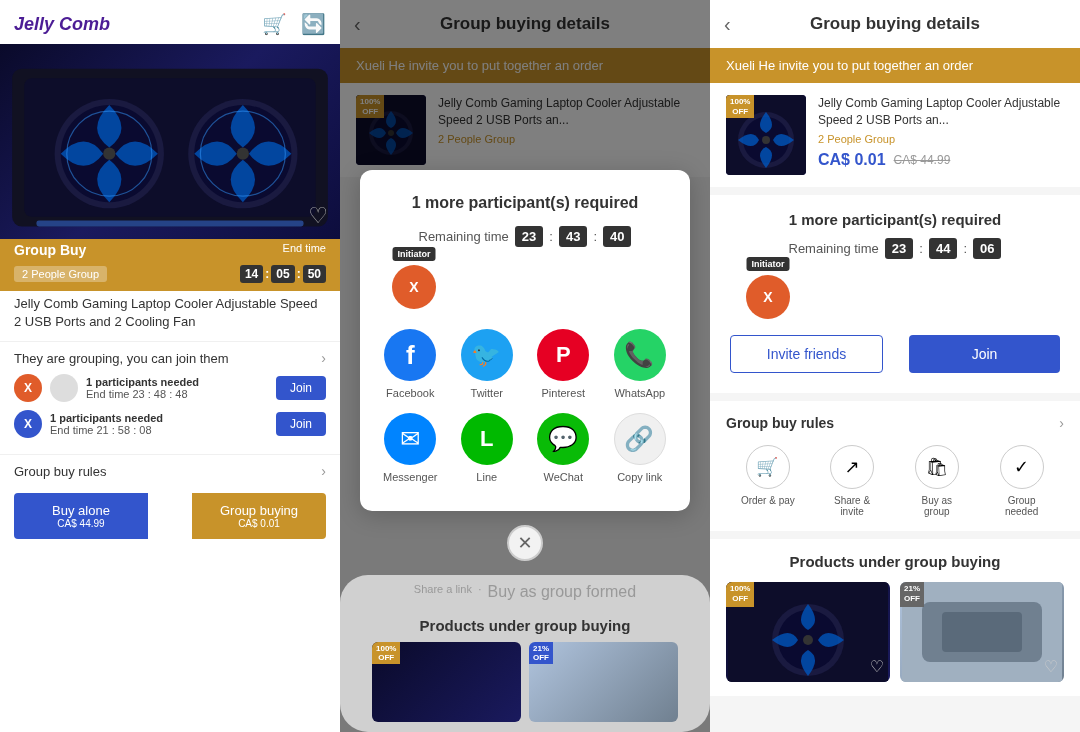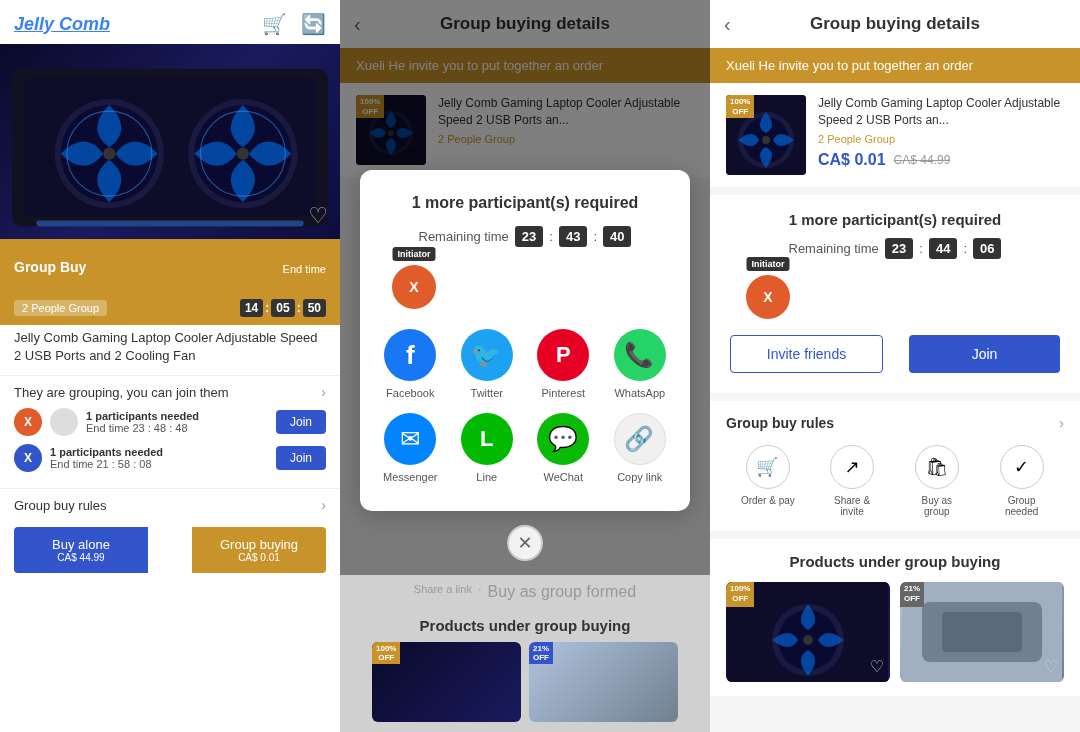--- a/index.html
+++ b/index.html
@@ -31,23 +31,22 @@
     }
     .screen1-header {
       display: flex;
       justify-content: space-between;
       align-items: center;
       padding: 12px 14px 8px;
     }
     .logo-text {
       font-size: 18px;
       font-weight: bold;
-      color: #3b82f6;
+      color: #4c1d95;
       font-style: italic;
-      text-decoration: underline;
     }
     .header-icons {
       display: flex;
       gap: 14px;
     }
     .icon-btn {
       background: none;
       border: none;
       cursor: pointer;
       font-size: 20px;
@@ -68,24 +67,24 @@
     }
     .wishlist-icon {
       position: absolute;
       bottom: 10px;
       right: 12px;
       font-size: 22px;
       color: #aaa;
     }
     .group-buy-banner {
       background: #c8932a;
-      padding: 20px 14px;
+      padding: 3px 14px;
       display: flex;
       justify-content: space-between;
-      align-items: flex-end;
+      align-items: flex-start;
     }
     .group-buy-title {
       color: #fff;
       font-size: 14px;
       font-weight: 600;
     }
     .end-time-label {
       color: #fff;
       font-size: 11px;
     }
@@ -901,21 +900,21 @@
           <span class="share-icon-label">WeChat</span>
         </div>
         <div class="share-icon-item">
           <div class="share-icon-circle cp-color">🔗</div>
           <span class="share-icon-label">Copy link</span>
         </div>
       </div>
       <div class="modal-close">✕</div>
     </div>
 
-    <div style="position:absolute;bottom:0;left:0;right:0;z-index:11;padding:8px 16px 10px;background:rgba(245,245,245,0.7);">
+    <div style="position:absolute;bottom:0;left:0;right:0;z-index:11;padding:8px 16px 10px;background:rgba(245,245,245,0.7);border-radius:28px;">
       <div style="display:flex;gap:6px;justify-content:center;margin-bottom:6px;">
         <span style="font-size:11px;color:#999;">Share a link</span>
         <span style="font-size:11px;color:#999;">·</span>
         <span style="font-size:16px;color:#999;">Buy as group formed</span>
       </div>
       <div class="products-section-title">Products under group buying</div>
       <div class="products-grid-small">
         <div class="product-mini mini-bg-blue">
           <div class="product-mini-badge">100%<br>OFF</div>
         </div>

